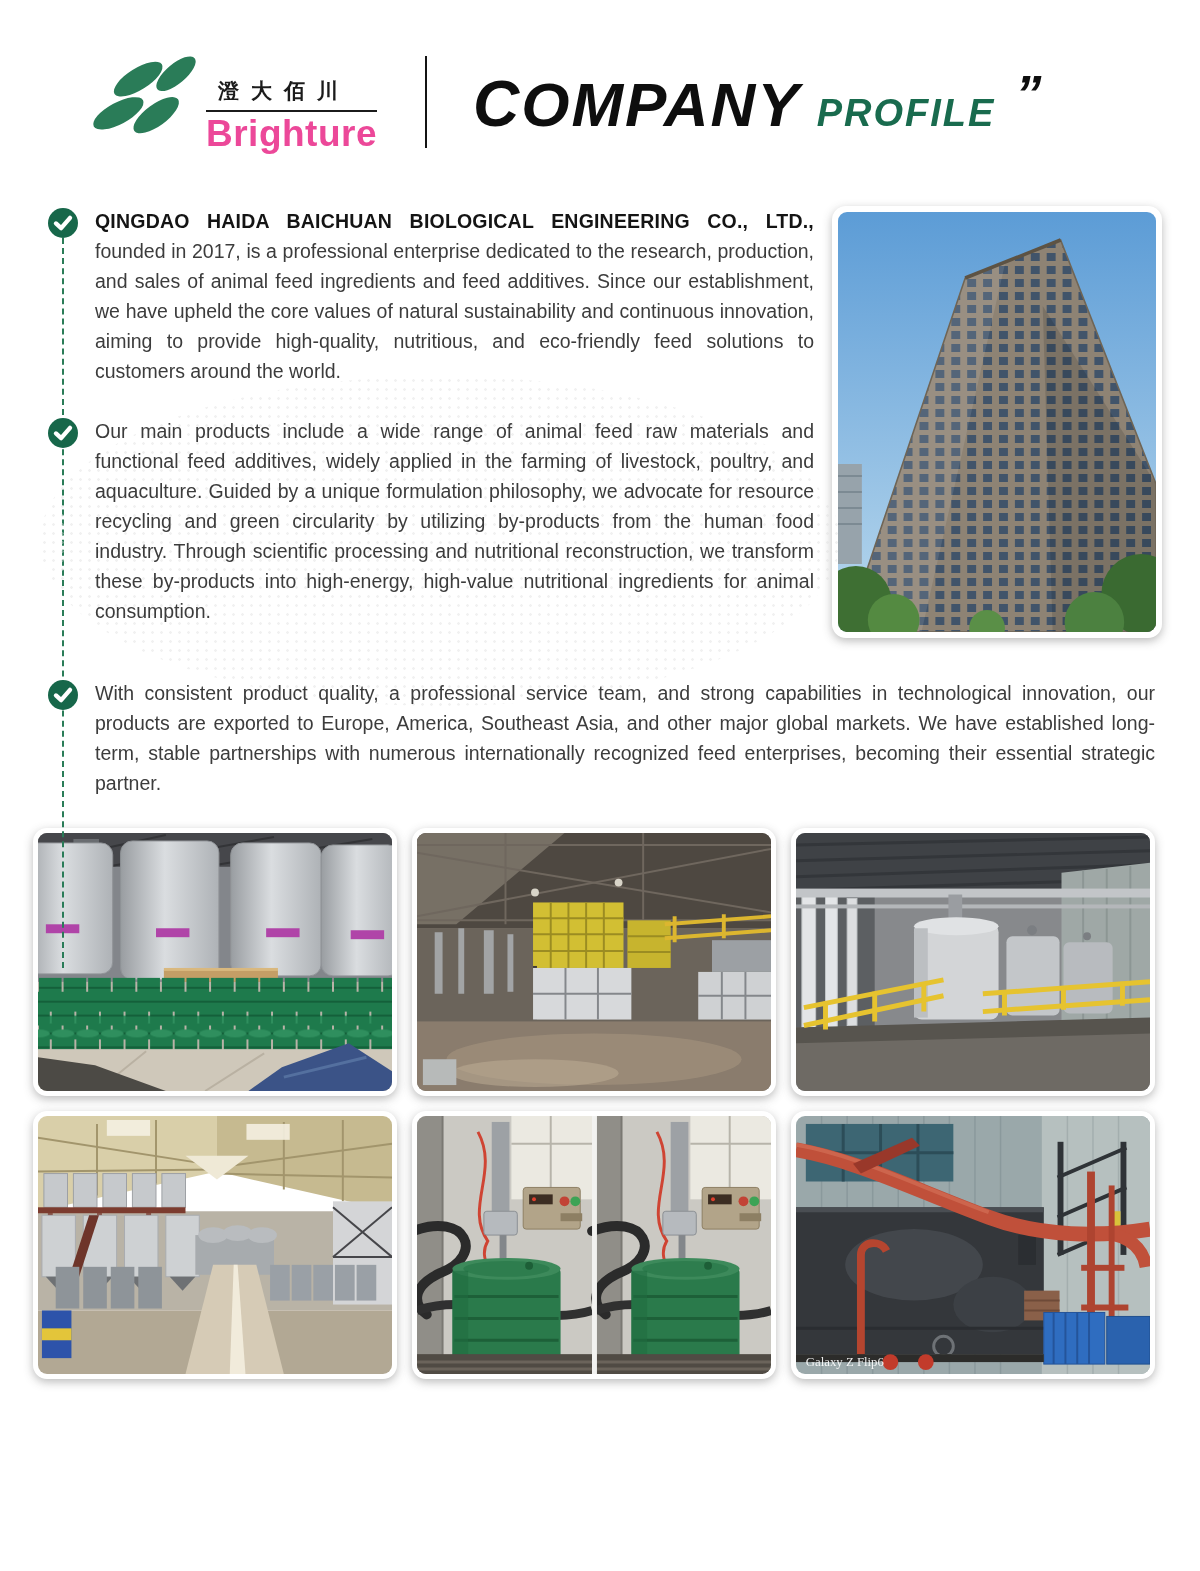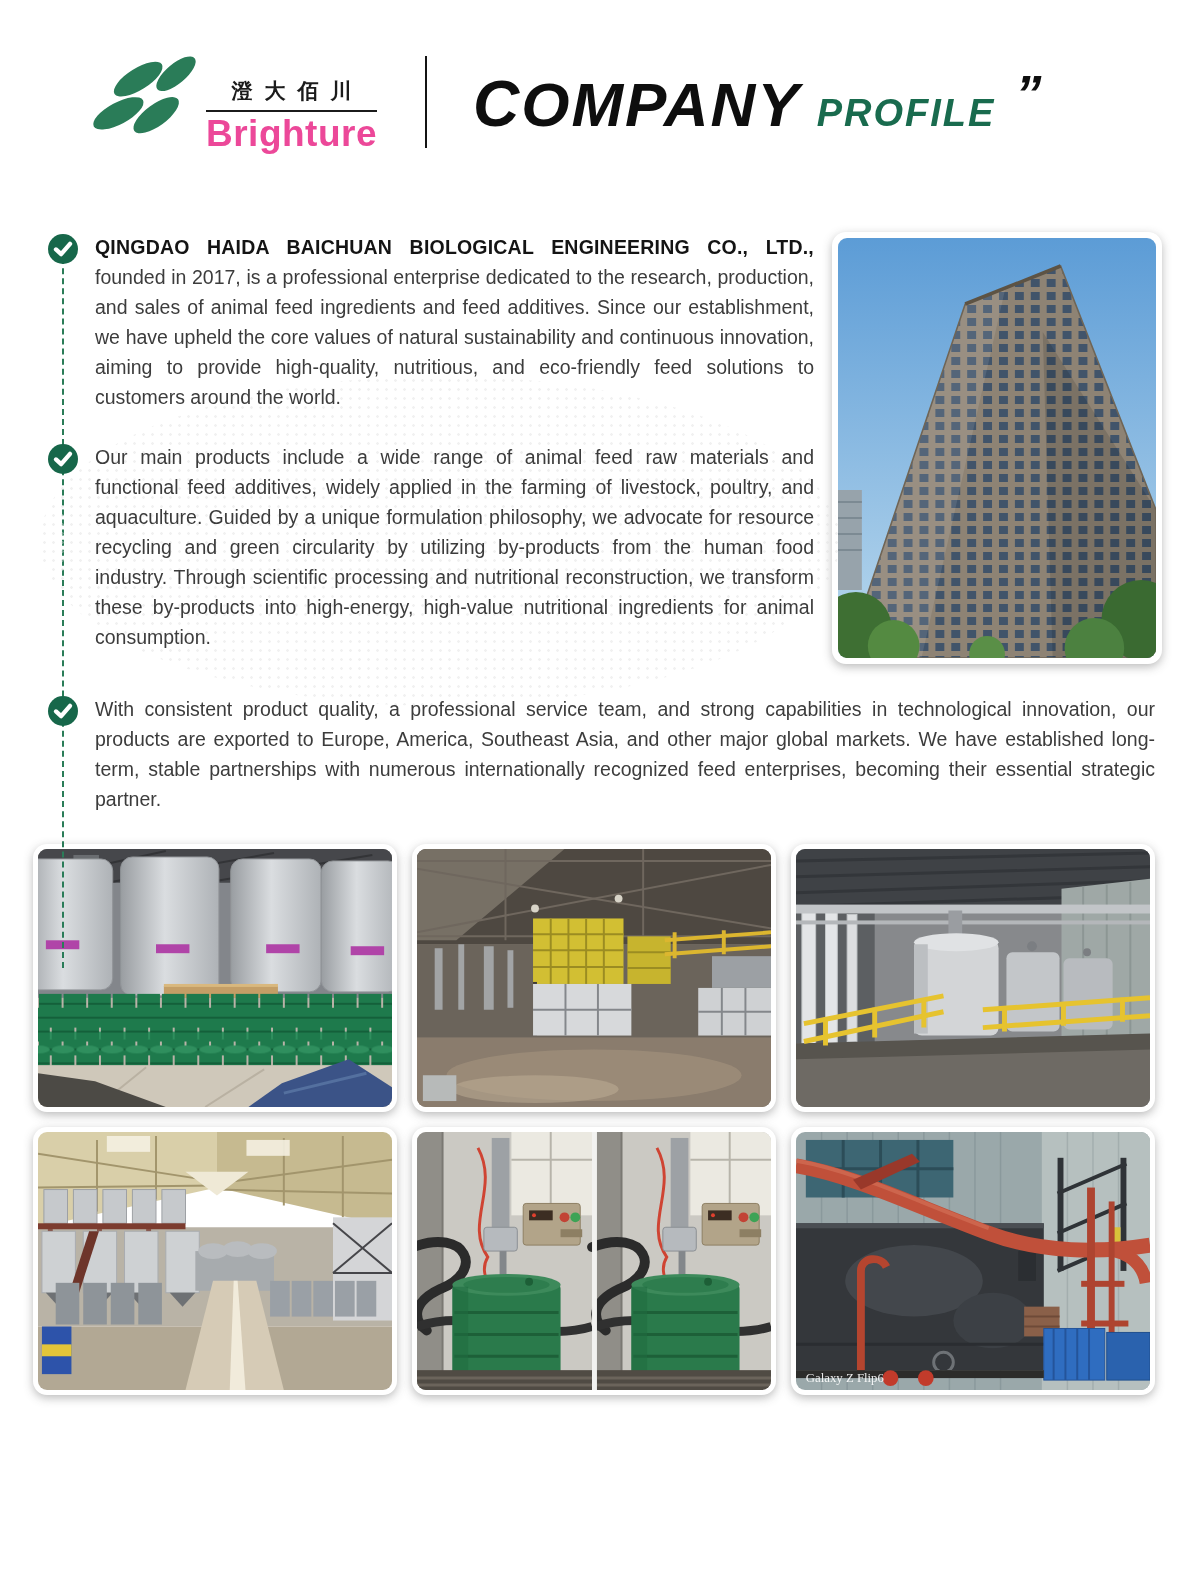--- a/index.html
+++ b/index.html
@@ -3,41 +3,41 @@
 <meta charset="utf-8">
 <style>
   html,body{margin:0;padding:0;background:#ffffff;}
   body{width:1200px;font-family:"Liberation Sans",sans-serif;color:#3c3c3c;}
   .page{position:relative;width:1200px;height:1571px;background:#fff;overflow:hidden;}
 
   
   .header{display:flex;align-items:center;padding:36px 40px 0 86px;height:140px;}
   .logo{display:flex;align-items:flex-end;}
   .leaf{width:126px;height:96px;margin-right:-6px;margin-bottom:6px;}
-  .logo-text{text-align:center;padding-bottom:2px;}
+  .logo-text{text-align:left;padding-bottom:2px;}
   .cn{font-size:21px;font-weight:700;color:#1b1b1b;letter-spacing:12px;padding-left:12px;white-space:nowrap;}
   .rule{height:2.5px;background:#1b1b1b;margin:5px 0 1px;}
   .en{font-size:37px;font-weight:700;color:#ec4899;letter-spacing:.5px;}
   .vdivider{width:2px;height:92px;background:#141414;margin:0 46px 8px 48px;}
   .title{margin:0 0 8px;font-style:italic;font-weight:700;color:#0e0e0e;white-space:nowrap;letter-spacing:2px;line-height:1;}
   .t-initial{font-size:64px;}
   .t-black{font-size:62px;}
   .t-green{font-size:38px;margin-left:16px;}
   .t-quote{font-size:52px;margin-left:20px;vertical-align:14px;letter-spacing:0;}
 
   
   .content{position:relative;padding:30px 38px 0 48px;}
   .dash-line{position:absolute;left:62px;top:62px;height:730px;border-left:2px dashed #2a7c58;z-index:0;}
   .globe{position:absolute;left:40px;top:200px;width:800px;height:330px;border-radius:50%;
          background:radial-gradient(#dedede 1.2px,transparent 1.5px) 0 0/9px 9px;opacity:.4;z-index:0;}
   .bullet{display:flex;gap:17px;position:relative;z-index:1;}
   .check{width:30px;height:30px;flex:0 0 30px;margin-top:2px;position:relative;z-index:2;}
   .bullet p{margin:0;font-size:19.5px;line-height:30px;text-align:justify;color:#3c3c3c;}
   .bullet p strong{color:#141414;font-weight:700;letter-spacing:.2px;}
-  .row-top{display:flex;gap:18px;margin-top:26px;}
+  .row-top{display:flex;gap:18px;}
   .col-text{width:782px;}
   .col-text .bullet + .bullet{margin-top:30px;}
   .bullet.wide{margin-top:32px;}
   .bullet.wide p{width:1060px;}
 
   
   figure{margin:0;}
   .photo-frame{background:#fff;border-radius:14px;box-shadow:0 3px 10px rgba(60,60,60,.35);box-sizing:border-box;}
   .photo-frame svg{display:block;width:100%;height:100%;border-radius:9px;}
   .building-fig{width:330px;height:432px;padding:6px;flex:0 0 330px;}
@@ -123,21 +123,21 @@
           <circle cx="18" cy="390" r="36" fill="#3e6f33"></circle>
           <circle cx="56" cy="408" r="26" fill="#548a41"></circle>
           <circle cx="150" cy="416" r="18" fill="#5a8f47"></circle>
           <circle cx="305" cy="382" r="40" fill="#3a6a31"></circle>
           <circle cx="258" cy="410" r="30" fill="#4c8140"></circle>
         </svg>
       </figure>
     </div>
 
 
-    <div class="bullet wide" style="margin-top:30px">
+    <div class="bullet wide" style="margin-top:40px">
       <svg class="check" viewBox="0 0 32 32">
         <circle cx="16" cy="16" r="16" fill="#17674a"></circle>
         <path d="M8.5 16.5 L14 21.5 L23.5 10.5" fill="none" stroke="#ffffff" stroke-width="4.6" stroke-linecap="round" stroke-linejoin="round"></path>
       </svg>
       <p>With consistent product quality, a professional service team, and strong capabilities in technological innovation, our products are exported to Europe, America, Southeast Asia, and other major global markets. We have established long-term, stable partnerships with numerous internationally recognized feed enterprises, becoming their essential strategic partner.</p>
     </div>
 
   </main>
 
   <section class="gallery">

